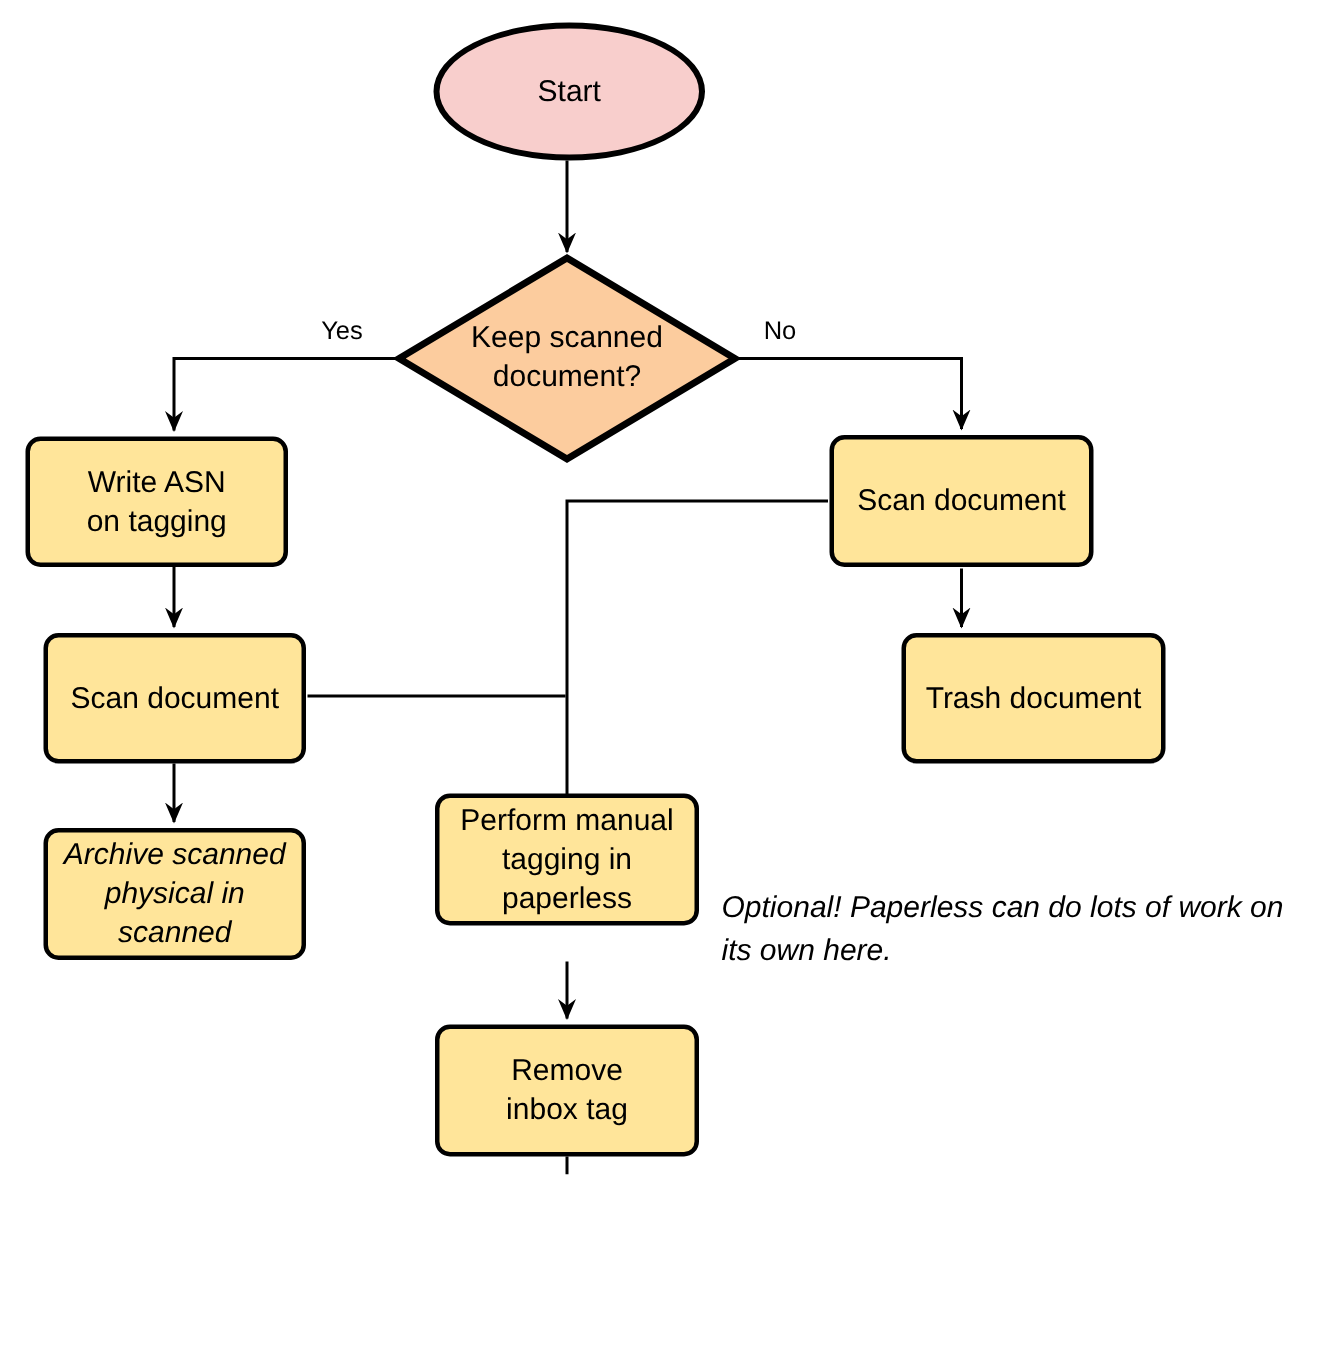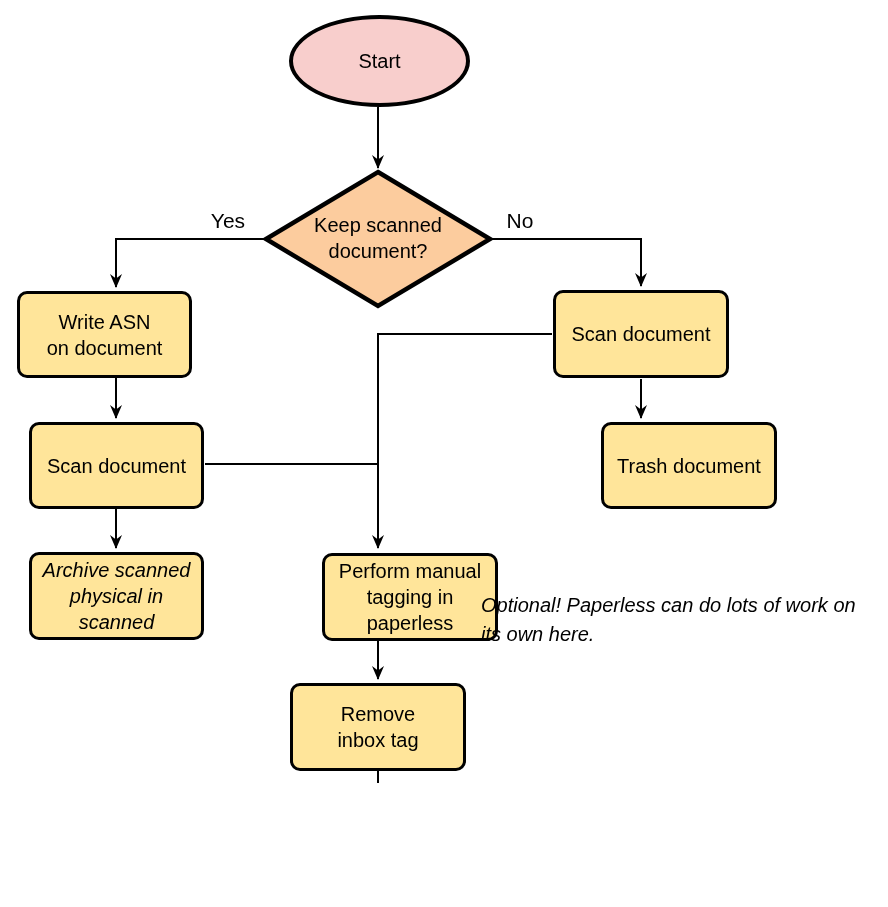--- a/index.html
+++ b/index.html
@@ -59,42 +59,42 @@
     top: 212px;
     width: 200px;
     text-align: center;
     font-size: 20px;
     line-height: 26px;
   }
   .edge-label {
     position: absolute;
     width: 56px;
     text-align: center;
-    font-size: 21px;
+    font-size: 17px;
     line-height: 20px;
   }
   .edge-label.yes { left: 200px; top: 211px; }
   .edge-label.no  { left: 492px; top: 211px; text-align: center; }
   .annotation {
     position: absolute;
     left: 481px;
     top: 591px;
     width: 410px;
     font-size: 20px;
     line-height: 29px;
     font-style: italic;
   }
   
   .n-start     { left: 289px; top: 15px;  width: 181px; height: 92px; }
   .n-write     { left: 17px;  top: 291px; width: 175px; height: 87px; }
   .n-scanleft  { left: 29px;  top: 422px; width: 175px; height: 87px; }
   .n-archive   { left: 29px;  top: 552px; width: 175px; height: 88px; font-style: italic; }
   .n-scanright { left: 553px; top: 290px; width: 176px; height: 88px; }
   .n-trash     { left: 553px; top: 422px; width: 176px; height: 87px; margin-left: 48px; }
-  .n-tagging   { left: 290px; top: 553px; width: 176px; height: 88px; margin-left: 32px; }
+  .n-tagging   { left: 290px; top: 529px; width: 176px; height: 88px; }
   .n-remove    { left: 290px; top: 683px; width: 176px; height: 88px; }
   .n-end       { left: 289px; top: 812px; width: 181px; height: 89px; }
   .bottom-rule {
     position: absolute;
     left: 0; top: 899px;
     width: 888px; height: 1px;
     background: #e4e8ea;
   }
   .bottom-strip {
     position: absolute;
@@ -136,21 +136,21 @@
   <div class="decision-text">
     <div>Keep scanned</div>
     <div>document?</div>
   </div>
 
   <div class="edge-label yes">Yes</div>
   <div class="edge-label no">No</div>
 
   <div class="node process n-write">
     <div>Write ASN</div>
-    <div>on document</div>
+    <div>on tagging</div>
   </div>
 
   <div class="node process n-scanleft">
     <div>Scan document</div>
   </div>
 
   <div class="node process n-archive">
     <div>Archive scanned</div>
     <div>physical in</div>
     <div>scanned</div>

